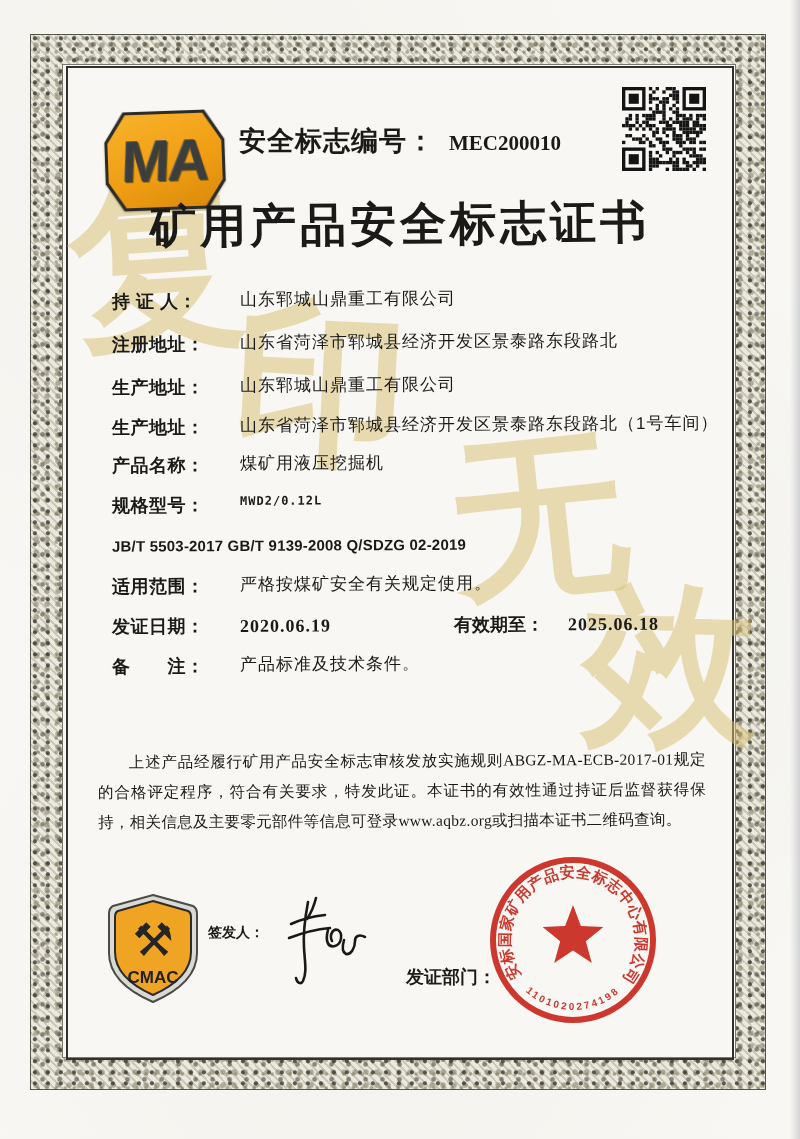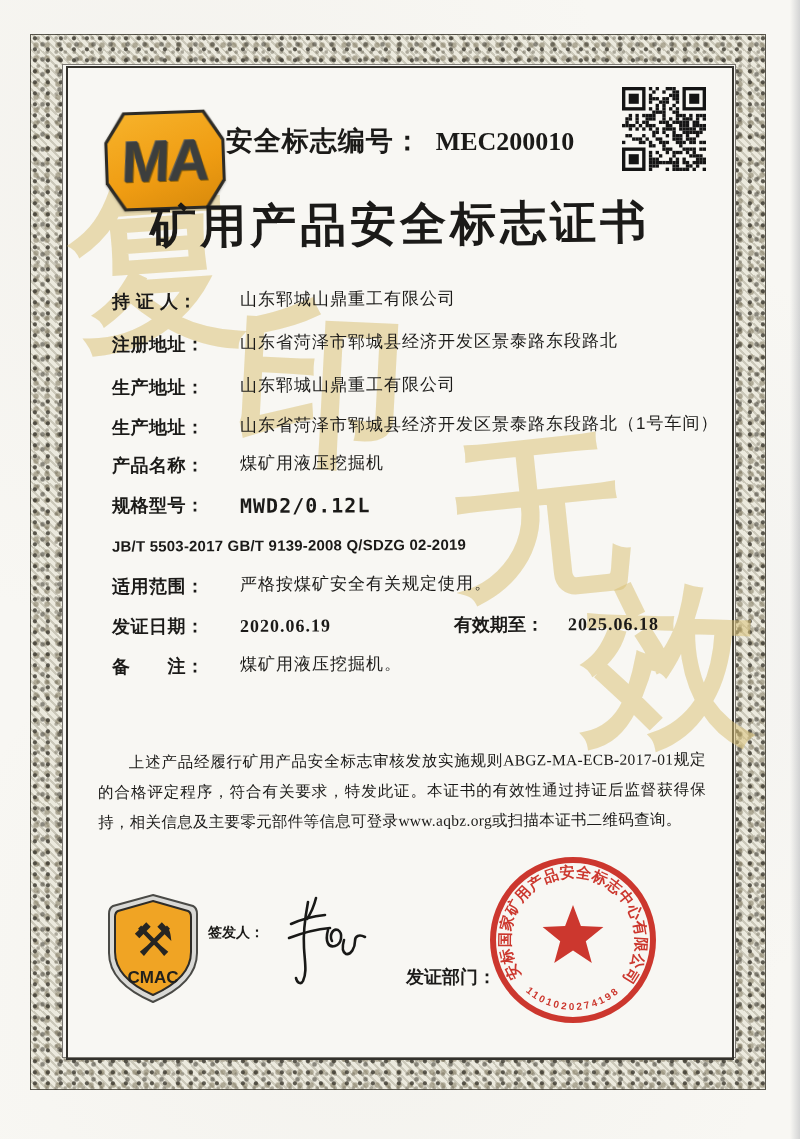--- a/index.html
+++ b/index.html
@@ -40,35 +40,35 @@
   .ma .outer { position:absolute; inset:0; background:#2d2b26;
     clip-path:polygon(16% 0%,84% 0%,100% 30%,100% 72%,85% 100%,15% 100%,0% 72%,0% 30%); }
   .ma .inner { position:absolute; inset:3px; background:linear-gradient(160deg,#f7b32b,#ef9c12 60%,#d88a0c);
     clip-path:polygon(16% 0%,84% 0%,100% 30%,100% 72%,85% 100%,15% 100%,0% 72%,0% 30%);
     display:flex; align-items:center; justify-content:center; }
   .ma .letters { font-weight:900; font-size:58px; letter-spacing:-2px; color:#3c3e3d;
     transform:skewX(-4deg); text-shadow:1px 1px 0 #8a5e04, -1px -1px 0 #5a5c5b; }
   
   .numline { position:absolute; left:0; top:123px; width:100%; text-align:center; z-index:2; }
   .numline .lbl { font-weight:700; font-size:27px; letter-spacing:1px; }
-  .numline .val { font-family:"Liberation Serif", serif; font-weight:700; font-size:26px; margin-left:14px;text-align:center; }
+  .numline .val { font-family:"Liberation Serif", serif; font-weight:700; font-size:21px; margin-left:14px;text-align:center; }
   
   .qr { position:absolute; left:622px; top:87px; width:84px; height:84px; z-index:2; }
   
   .title { position:absolute; left:0; top:194px; width:100%; text-align:center; z-index:2;
     font-family:"Liberation Serif", serif; font-weight:900; font-size:46px; letter-spacing:4px;
     transform:rotate(-0.6deg); }
   
   .row { position:absolute; left:112px; right:64px; display:flex; z-index:2; transform:rotate(-0.3deg); }
   .row .lbl { flex:0 0 128px; font-weight:700; font-size:18px; letter-spacing:.5px; white-space:nowrap; }
   .row .val { font-size:17px; letter-spacing:1px; line-height:1.35; }
   .row.wide .lbl { flex:0 0 auto; margin-right:14px; }
   .row.wide .val { font-weight:700; font-size:15px; letter-spacing:.2px; padding-top:2px; }
   .val.wrap { max-width:486px; }
-  .val.model { font-family:"DejaVu Sans Mono", monospace; font-weight:700; font-size:20px; }
+  .val.model { font-family:"DejaVu Sans Mono", monospace; font-weight:700; font-size:12px; }
   .val.date { font-family:"Liberation Serif", serif; font-weight:700; font-size:18px; }
   .row .lbl2 { font-weight:700; font-size:18px; margin-left:22px; white-space:nowrap; }
   .row .val2 { margin-left:24px; }
   .sp192 { flex:0 0 192px; }
   
   .statement { position:absolute; left:98px; top:746px; width:608px; z-index:2;
     font-family:"Liberation Serif", serif; font-size:15.5px; line-height:1.95;
     text-align:justify; text-indent:2em; letter-spacing:.3px; transform:rotate(-0.3deg); }
   
   .cmac { position:absolute; left:103px; top:893px; z-index:2; }
@@ -381,21 +381,21 @@
 
   <div class="row" style="top:613px">
     <span class="lbl">发证日期：</span>
     <span class="val date sp192">2020.06.19</span>
     <span class="lbl2">有效期至：</span>
     <span class="val date val2">2025.06.18</span>
   </div>
 
   <div class="row" style="top:653px">
     <span class="lbl">备　　注：</span>
-    <span class="val">煤矿用液压挖掘机。</span>
+    <span class="val">产品标准及技术条件。</span>
   </div>
 
   <div class="statement">上述产品经履行矿用产品安全标志审核发放实施规则ABGZ-MA-ECB-2017-01规定的合格评定程序，符合有关要求，特发此证。本证书的有效性通过持证后监督获得保持，相关信息及主要零元部件等信息可登录www.aqbz.org或扫描本证书二维码查询。</div>
 
   <svg class="cmac" width="100" height="112" viewBox="0 0 100 112">
     <path d="M50 2 L90 13 Q94 15 94 21 L94 60 Q94 90 50 109 Q6 90 6 60 L6 21 Q6 15 10 13 Z" fill="#d9d9d6" stroke="#4a4a46" stroke-width="2"></path>
     <path d="M50 8 L85 18 Q88 19.5 88 24 L88 59 Q88 85 50 102 Q12 85 12 59 L12 24 Q12 19.5 15 18 Z" fill="#f0a424" stroke="#2e2c28" stroke-width="2"></path>
     <text x="50" y="63" text-anchor="middle" font-size="46" fill="#262522" font-family="DejaVu Sans, sans-serif">⚒</text>
     <text x="50" y="90" text-anchor="middle" font-size="17" font-weight="bold" fill="#21201d" font-family="Liberation Sans, sans-serif">CMAC</text>
   </svg>

